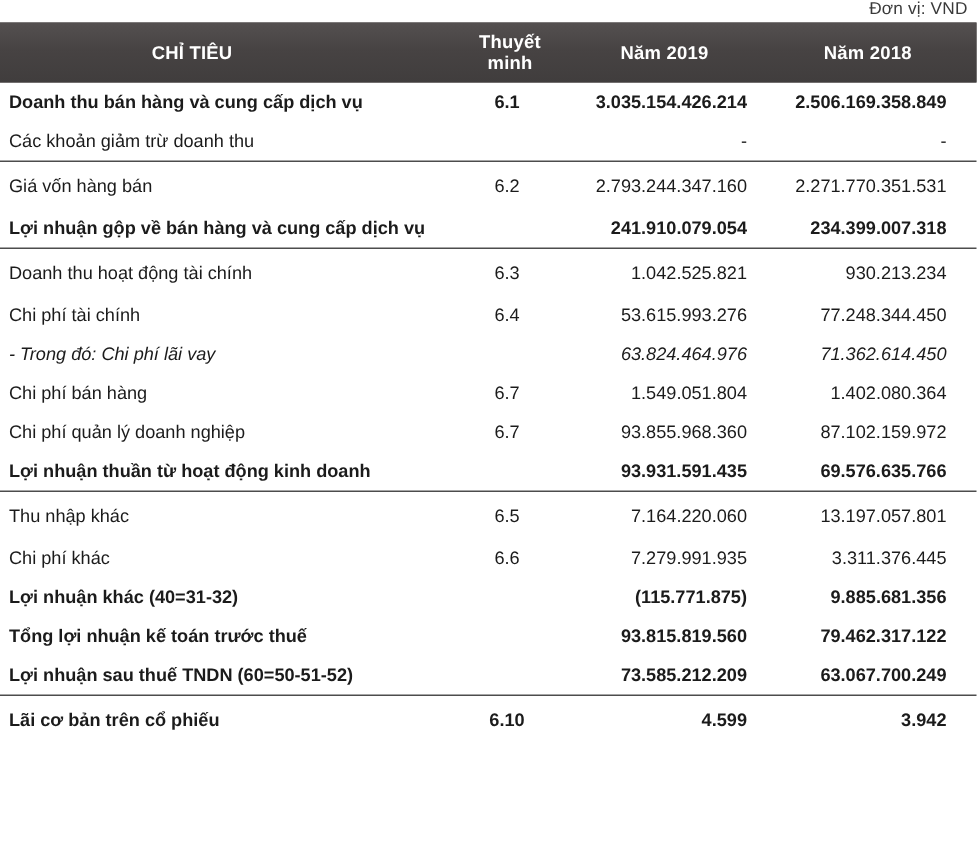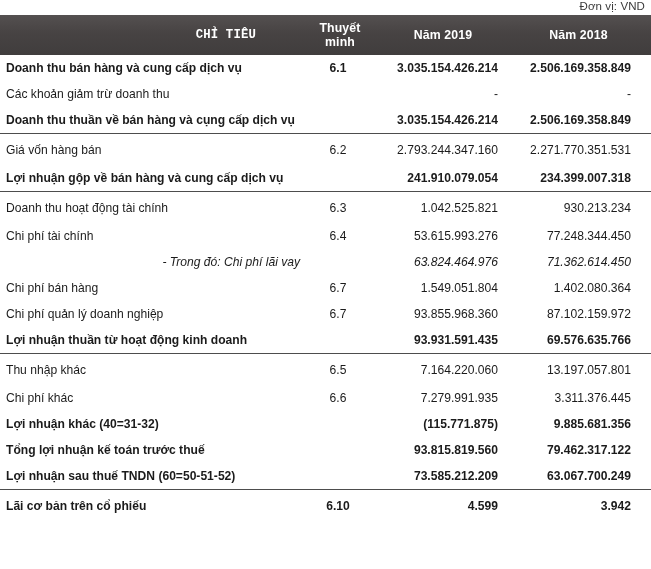--- a/index.html
+++ b/index.html
@@ -57,39 +57,39 @@
     background-image: linear-gradient(180deg,#545050 0%, #474343 45%, #403d3d 100%);
     color: #ffffff;
     font-weight: bold;
     font-size: 12.3px;
     padding: 0;
     height: 40px;
     vertical-align: middle;
     line-height: 1.15;
     letter-spacing: 0.15px;
   }
-  thead th.h-label { text-align: right; padding-right: 44px; font-family: Liberation Mono, monospace; }
+  thead th.h-label { text-align: center; padding-right: 44px; }
   thead th.h-note  { text-align: center; }
   thead th.h-y     { text-align: center; padding-right: 14px; }
 
   
   tbody td {
     padding: 0 0 0 0;
     height: 26px;
     vertical-align: middle;
     white-space: nowrap;
   }
   tbody td.label  { text-align: left;  padding-left: 6px; }
   tbody td.note   { text-align: center; padding-right: 4px; }
   tbody td.num    { text-align: right; padding-right: 20px; }
   tbody td.num.y2019 { padding-right: 22px; }
 
   
   tr.bold td { font-weight: bold; }
-  tr.italic td { font-style: italic; text-align: right; }
+  tr.italic td { font-style: italic; }
 
   tr.rule-top > td { border-top: 1.15px solid #4d4d4d; }
   tr.tall > td { height: 31px; }
 </style>
 </head>
 <body>
 
 <div class="page">
 
   <div class="unit-caption">Đơn vị: VND</div>
@@ -118,26 +118,20 @@
           <td class="note">6.1</td>
           <td class="num y2019">3.035.154.426.214</td>
           <td class="num y2018">2.506.169.358.849</td>
         </tr>
         <tr>
           <td class="label">Các khoản giảm trừ doanh thu</td>
           <td class="note"></td>
           <td class="num y2019">-</td>
           <td class="num y2018">-</td>
         </tr>
-        <tr class="bold">
-          <td class="label">Doanh thu thuần về bán hàng và cụng cấp dịch vụ</td>
-          <td class="note"></td>
-          <td class="num y2019">3.035.154.426.214</td>
-          <td class="num y2018">2.506.169.358.849</td>
-        </tr>
         <tr class="rule-top tall">
           <td class="label">Giá vốn hàng bán</td>
           <td class="note">6.2</td>
           <td class="num y2019">2.793.244.347.160</td>
           <td class="num y2018">2.271.770.351.531</td>
         </tr>
         <tr class="bold">
           <td class="label">Lợi nhuận gộp về bán hàng và cung cấp dịch vụ</td>
           <td class="note"></td>
           <td class="num y2019">241.910.079.054</td>

